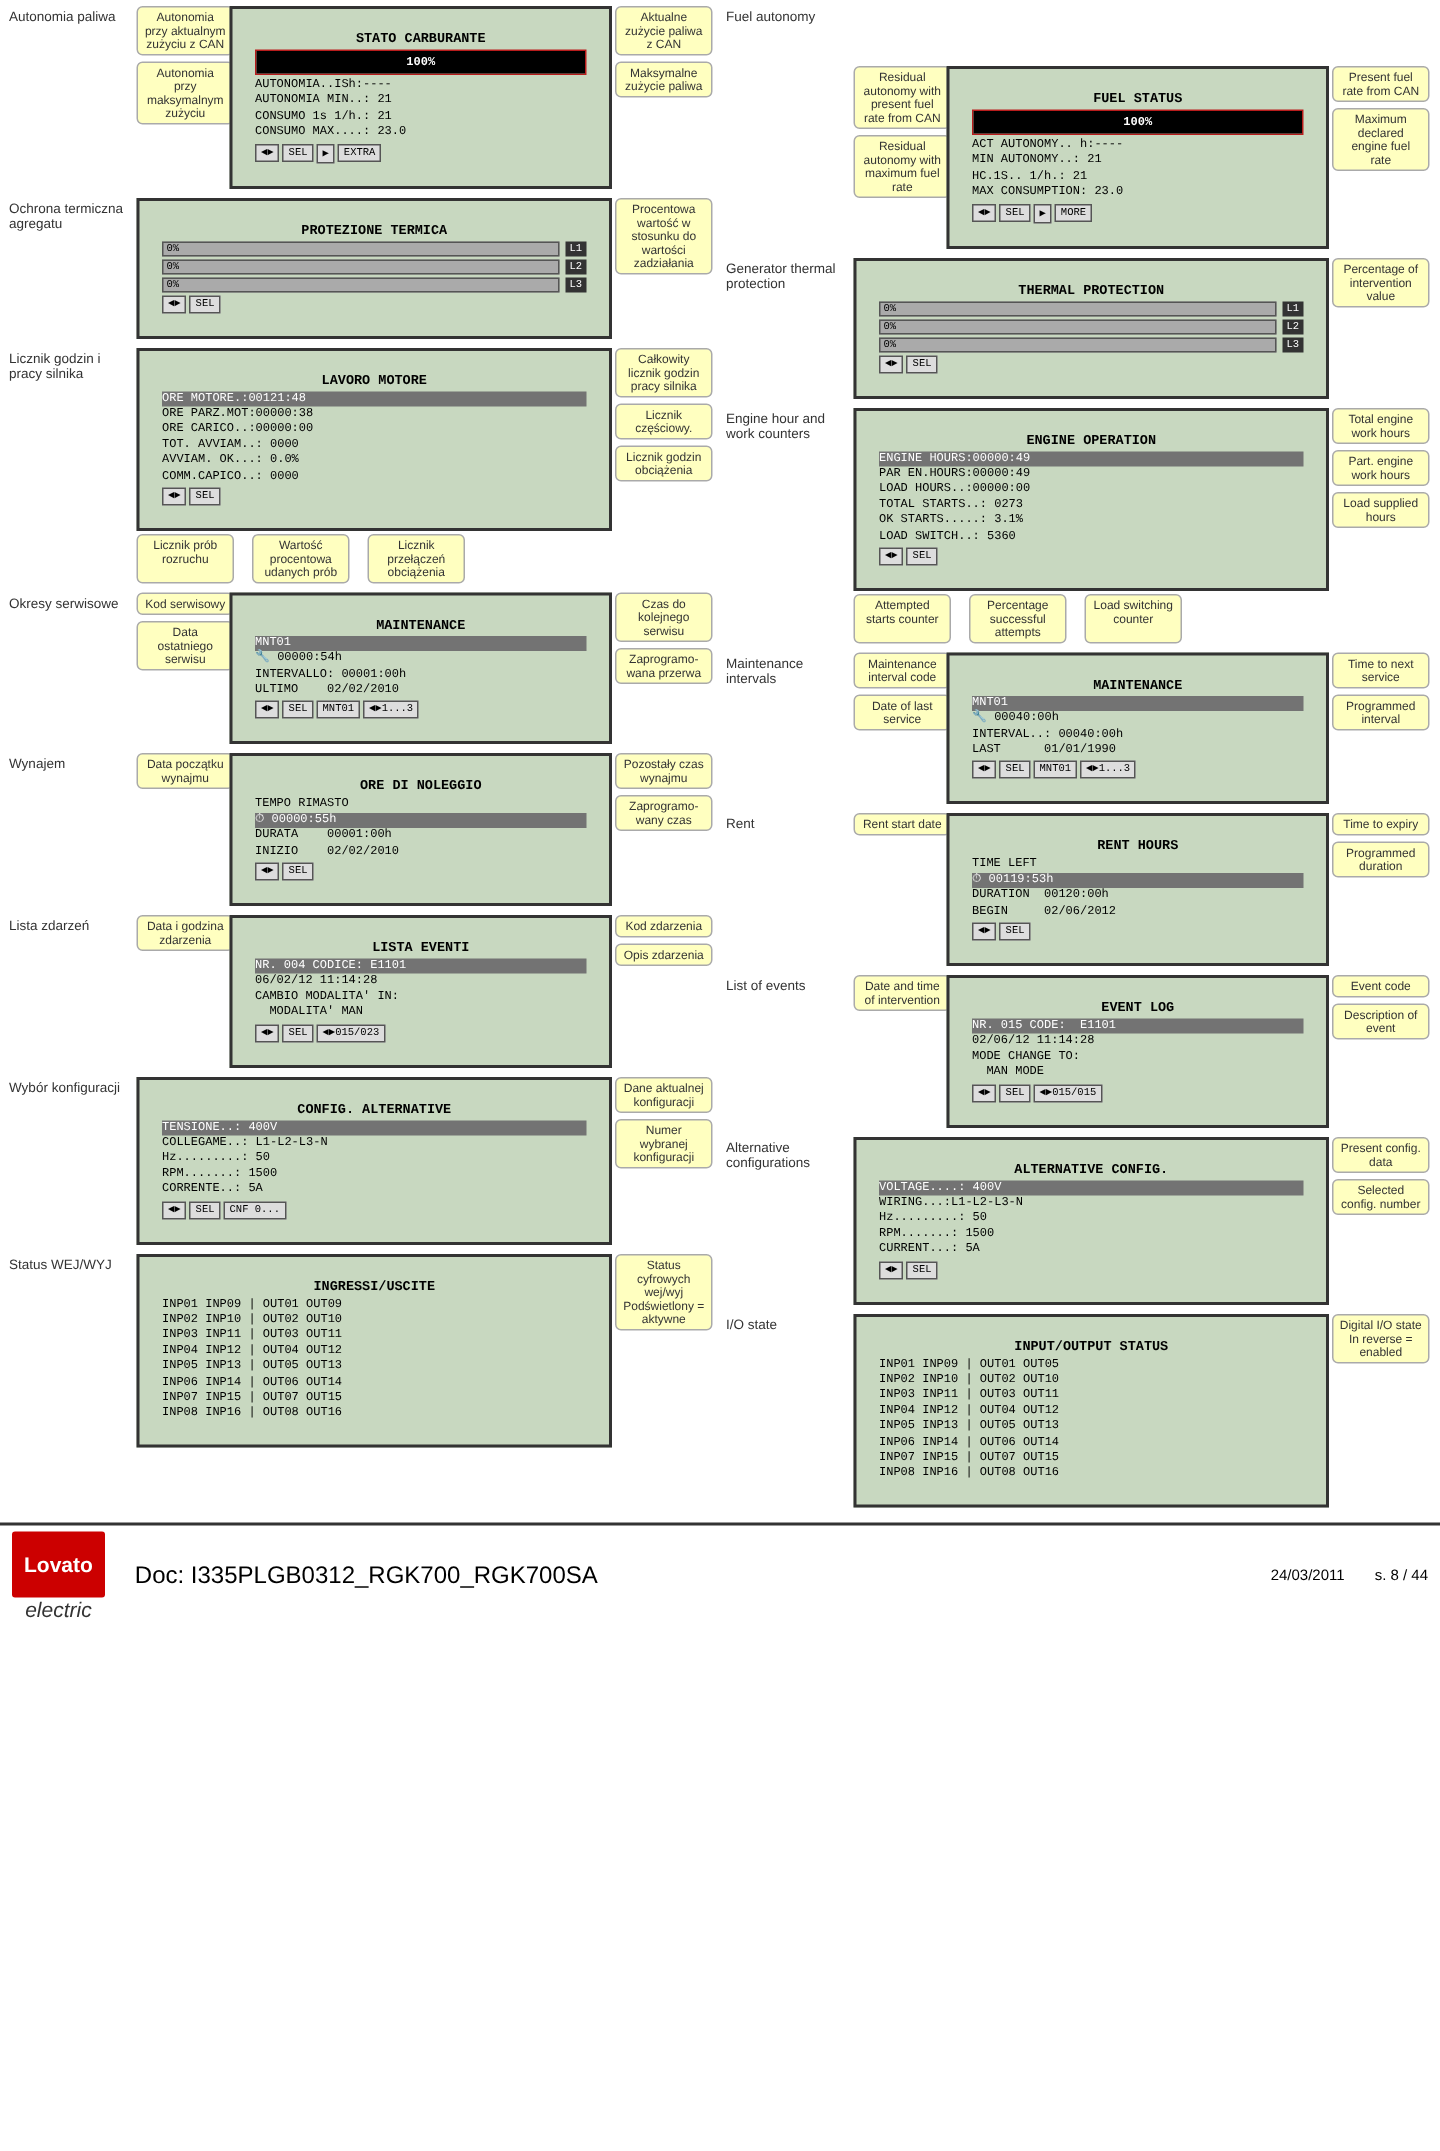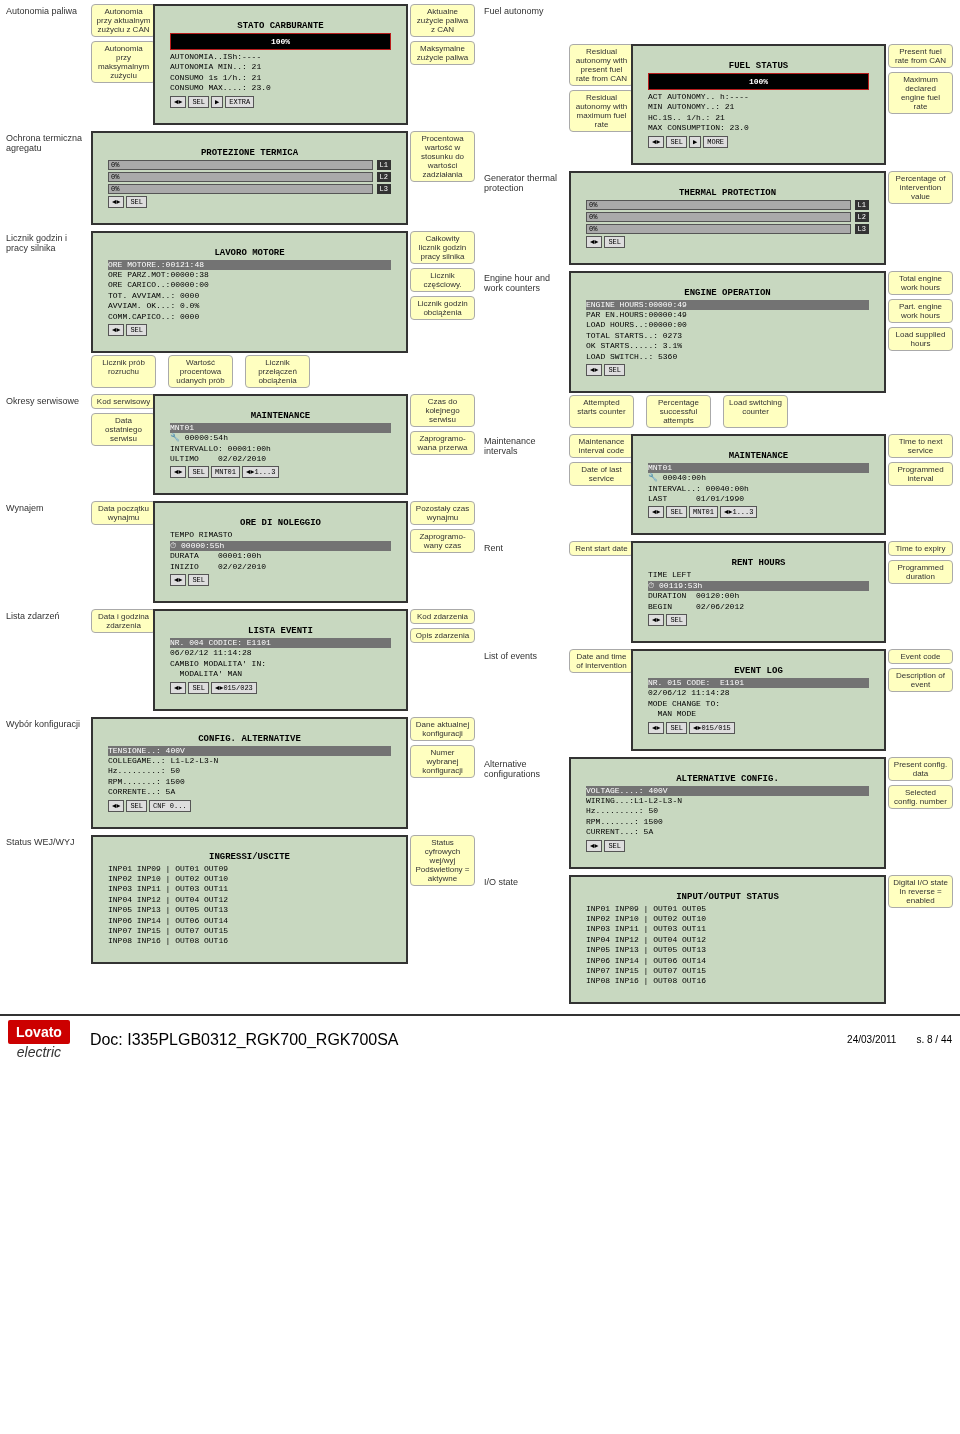--- a/index.html
+++ b/index.html
@@ -648,20 +648,20 @@
         </div>
       </div>
     </div>
 
   </div>
 </div>
 
 <div class="footer">
   <div class="footer-logo">
     <div style="display:flex;flex-direction:column;align-items:center;">
-      <div style="background:#cc0000;color:#fff;font-size:14px;font-weight:bold;padding:4px 8px;border-radius:2px;">Lovato</div>
+      <div style="background:#cc0000;color:#fff;font-size:14px;font-weight:bold;padding:14px 8px;border-radius:2px;">Lovato</div>
       <div style="font-size:14px;font-style:italic;color:#333;">electric</div>
     </div>
   </div>
   <div class="footer-doc">Doc: I335PLGB0312_RGK700_RGK700SA</div>
   <div class="footer-date">24/03/2011</div>
   <div class="footer-page">s. 8 / 44</div>
 </div>
 
 </body></html>

